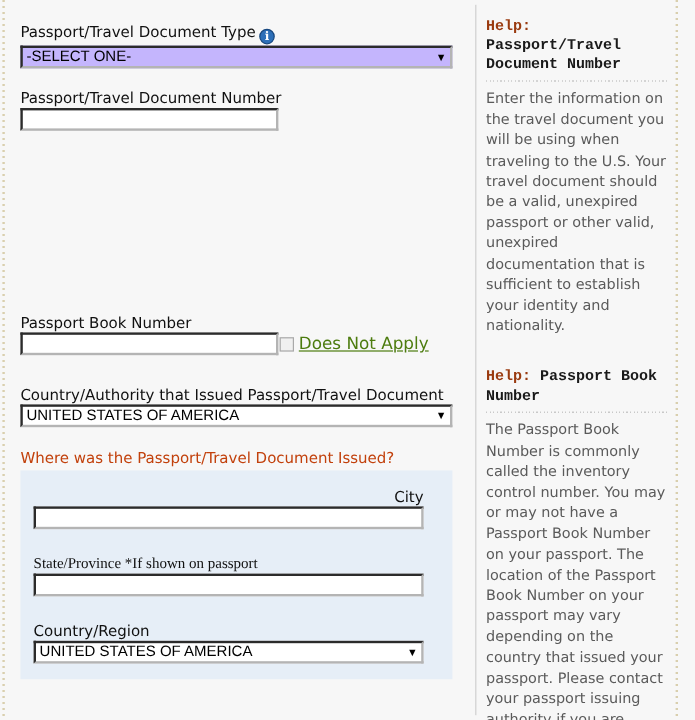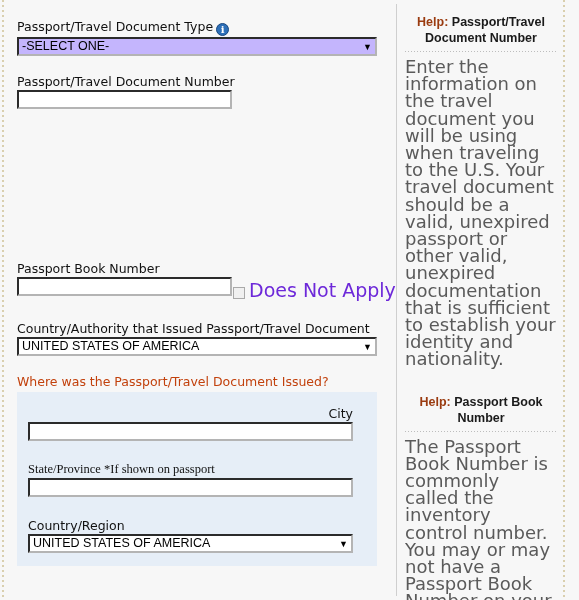--- a/index.html
+++ b/index.html
@@ -119,23 +119,24 @@
   .chk {
     display: inline-block;
     width: 12px;
     height: 12px;
     box-sizing: border-box;
     border: 1px solid #a9a9a9;
     background: #f0f0f0;
     vertical-align: -2px;
   }
   .chk-label {
-    font-size: 19px;
-    color: #6d28d9;
+    font-size: 14px;
+    color: #4d7c0f;
     margin-left: 4px;
+    text-decoration: underline;
   }
 
   
   .issued-panel {
     position: absolute;
     left: 17px;
     top: 392px;
     width: 360px;
     height: 174px;
     background: #e6eef7;
@@ -152,42 +153,41 @@
   }
 
   .help-col {
     position: absolute;
     left: 405px;
     top: 0;
     width: 152px;
   }
   .help-block { margin-bottom: 6px; }
   .help-title {
-    font-family: Liberation Sans, sans-serif;
+    font-family: Liberation Mono, monospace;
     font-weight: bold;
     font-size: 12.5px;
     line-height: 16px;
     color: #1a1a1a;
     margin: 0;
     padding: 0;
-    text-align: center;
   }
   .help-title .kw { color: #9a3b10; }
   .help-rule {
     height: 1px;
     margin: 5px 0 6px 0;
     background-image: repeating-linear-gradient(
       to right,
       #bdbdbd 0px, #bdbdbd 1px,
       rgba(0,0,0,0) 1px, rgba(0,0,0,0) 3px
     );
   }
   .help-body {
     font-family: "DejaVu Sans", sans-serif;
-    font-size: 18px;
+    font-size: 12px;
     line-height: 17.2px;
     color: #5a5a5a;
     margin: 0;
   }
 </style>
 </head>
 <body>
 
 <div class="page">
 

